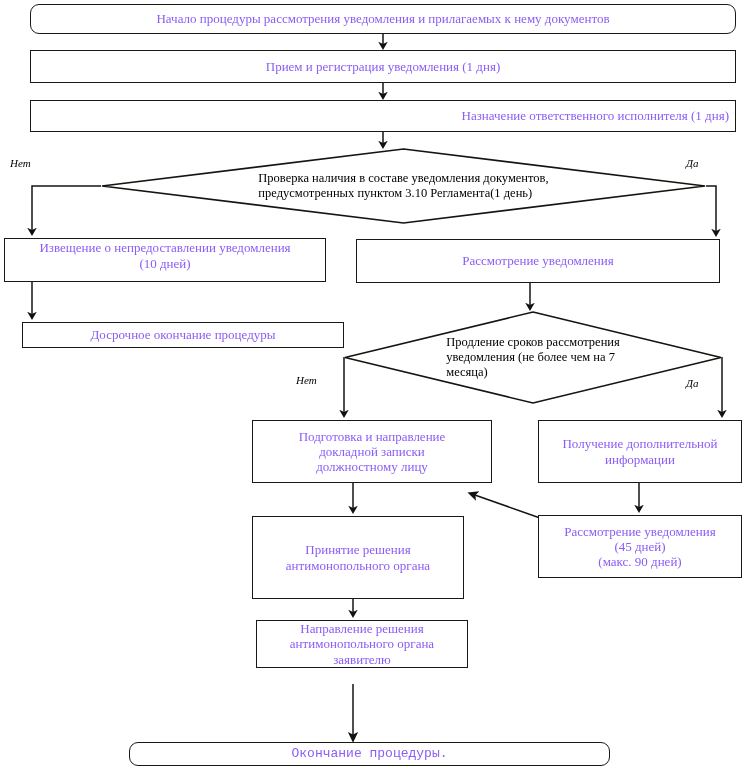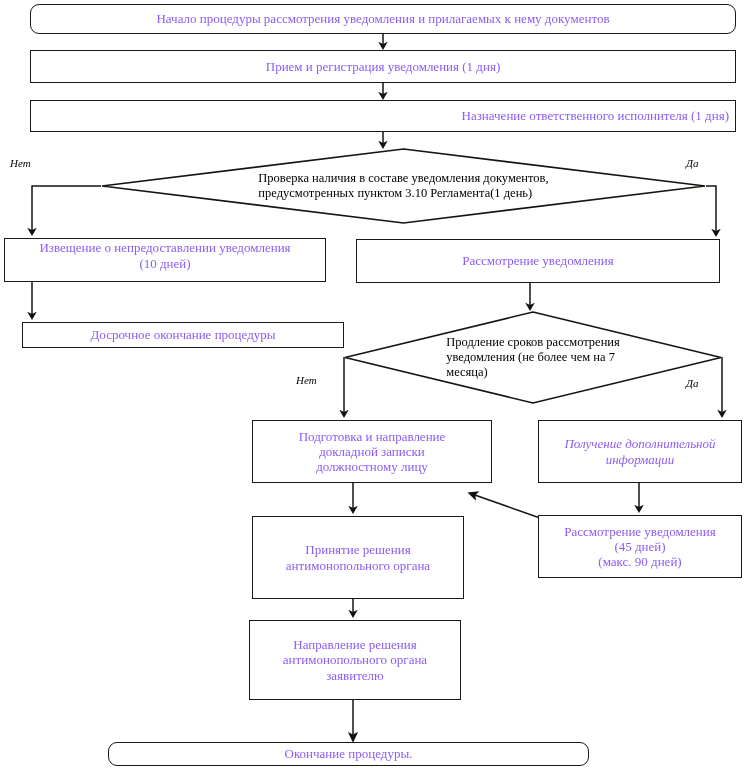--- a/index.html
+++ b/index.html
@@ -169,43 +169,43 @@
 уведомления (не более чем на 7
 месяца)</div>
   </div>
 
   <div class="node" style="left:252px; top:420px; width:240px; height:63px;">
     <span class="txt">Подготовка и направление
 докладной записки
 должностному лицу</span>
   </div>
 
-  <div class="node" style="left:538px; top:420px; width:204px; height:63px;font-style:italic;">
+  <div class="node" style="left:538px; top:420px; width:204px; height:63px;">
     <span class="txt">Получение дополнительной
 информации</span>
   </div>
 
   <div class="node" style="left:252px; top:516px; width:212px; height:83px;">
     <span class="txt">Принятие решения
 антимонопольного органа</span>
   </div>
 
   <div class="node" style="left:538px; top:515px; width:204px; height:63px;">
     <span class="txt">Рассмотрение уведомления
 (45 дней)
 (макс. 90 дней)</span>
   </div>
 
-  <div class="node" style="left:249px; top:620px; width:212px; height:80px;">
+  <div class="node" style="left:256px; top:620px; width:212px; height:48px;">
     <span class="txt">Направление решения
 антимонопольного органа
 заявителю</span>
   </div>
 
-  <div class="node rounded" style="left:108px; top:742px; width:481px; height:24px;">
+  <div class="node rounded" style="left:129px; top:742px; width:481px; height:24px;font-family:Liberation Mono, monospace;">
     <span class="txt">Окончание процедуры.</span>
   </div>
 
   <div class="edge-label" style="left:10px; top:158px;">Нет</div>
   <div class="edge-label" style="left:686px; top:158px;">Да</div>
   <div class="edge-label" style="left:296px; top:375px;">Нет</div>
   <div class="edge-label" style="left:686px; top:378px;">Да</div>
 
 </div>
 

